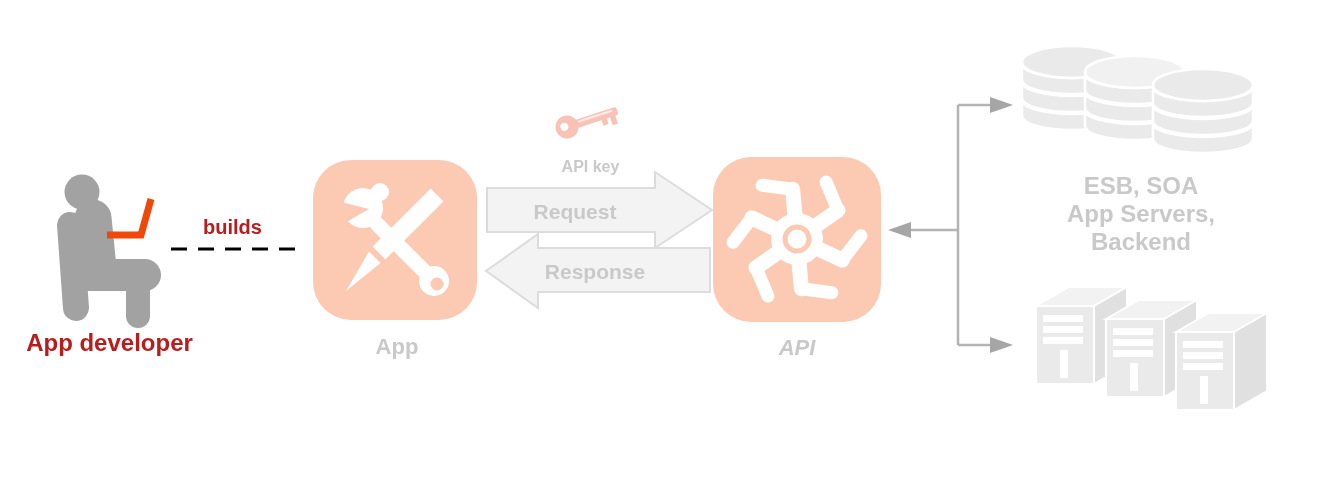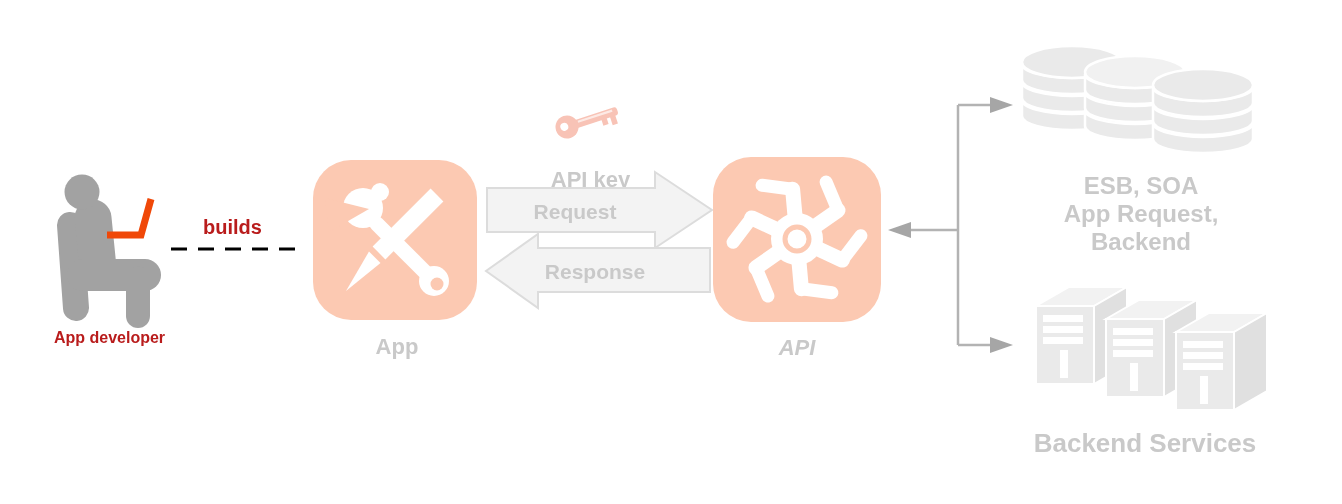--- a/index.html
+++ b/index.html
@@ -24,21 +24,21 @@
   <svg class="abs" style="left:45px;top:168px;" width="120" height="168" viewBox="0 0 120 168">
     <g fill="none" stroke-linecap="round" stroke="#a2a2a2">
       <path d="M 25 57 L 31 140" stroke-width="26"></path>
       <path d="M 48 50 L 53 100" stroke-width="37"></path>
       <path d="M 38 107 L 100 107" stroke-width="32"></path>
       <path d="M 93 110 L 93 148" stroke-width="24"></path>
     </g>
     <circle cx="37" cy="24" r="17.5" stroke="none" fill="#a2a2a2"></circle>
     <path d="M 62 67 L 96 67 L 106 31" fill="none" stroke-width="7" stroke-linejoin="miter" stroke="#f04808"></path>
   </svg>
-  <div class="lbl black sm" style="left:22px;top:329px;width:175px;font-size:16px;">App developer</div>
+  <div class="lbl black sm" style="left:22px;top:329px;width:175px;font-size:24px;">App developer</div>
 
   <div class="lbl black" style="left:175px;top:216px;width:115px;font-size:20px;">builds</div>
   <svg class="abs" style="left:165px;top:241px;" width="150" height="16" viewBox="0 0 150 16">
     <line x1="6" y1="8" x2="140" y2="8" stroke="#000000" stroke-width="3" stroke-dasharray="16 11"></line>
   </svg>
 
   <svg class="abs" style="left:313px;top:160px;" width="164" height="160" viewBox="0 0 164 160">
     <rect x="0" y="0" width="164" height="160" rx="38" fill="#fcc9b2"></rect>
 
     <polygon points="117.6,28.6 130.4,41.4 72.4,99.4 59.6,86.6" fill="#ffffff"></polygon>
@@ -56,21 +56,21 @@
   <svg class="abs" style="left:552px;top:100px;" width="78" height="48" viewBox="0 0 78 48">
     <g transform="rotate(-18 15 27)" fill="#f8c3b6">
       <rect x="22" y="22.8" width="46" height="8.4" rx="3"></rect>
       <rect x="50" y="30" width="5.5" height="7"></rect>
       <rect x="59" y="30" width="5.5" height="9.5"></rect>
       <circle cx="15" cy="27" r="11.5"></circle>
       <circle cx="12.5" cy="26" r="4" fill="#ffffff"></circle>
       <rect x="27" y="24.3" width="36" height="2.2" fill="#ffffff" opacity="0.65"></rect>
     </g>
   </svg>
-  <div class="lbl muted" style="left:528px;top:167px;width:125px;font-size:22px;">API key</div>
+  <div class="lbl muted" style="left:528px;top:158px;width:125px;font-size:16px;">API key</div>
 
   <svg class="abs" style="left:483px;top:168px;" width="235" height="86" viewBox="0 0 235 86">
     <polygon points="4,20 172,20 172,4 229,42 172,80 172,64 4,64" stroke-width="2" stroke="#dcdcdc" fill="#f3f3f3"></polygon>
   </svg>
   <div class="lbl muted" style="left:500px;top:200px;width:150px;font-size:21px;">Request</div>
 
   <svg class="abs" style="left:483px;top:232px;" width="232" height="80" viewBox="0 0 232 80">
     <polygon points="227,16 55,16 55,2 3,39 55,76 55,60 227,60" stroke-width="2" stroke="#dcdcdc" fill="#f3f3f3"></polygon>
   </svg>
   <div class="lbl muted" style="left:515px;top:260px;width:160px;font-size:21px;">Response</div>
@@ -128,21 +128,21 @@
       <g>
         <path d="M 135 83 A 50 14 0 0 0 235 83 L 235 99 A 50 14 0 0 1 135 99 Z"></path>
         <path d="M 135 65 A 50 14 0 0 0 235 65 L 235 81 A 50 14 0 0 1 135 81 Z"></path>
         <path d="M 135 47 A 50 14 0 0 0 235 47 L 235 63 A 50 14 0 0 1 135 63 Z"></path>
         <ellipse cx="185" cy="45" rx="50" ry="16"></ellipse>
       </g>
     </g>
   </svg>
   <div class="lbl muted esb-block" style="left:1031px;top:172px;width:220px;">
     <div>ESB, SOA</div>
-    <div>App Request,</div>
+    <div>App Servers,</div>
     <div>Backend</div>
   </div>
 
   <svg class="abs" style="left:1022px;top:280px;" width="260" height="135" viewBox="0 0 260 135">
     <g stroke="#ffffff" stroke-width="2">
 
       <g>
         <polygon points="14,26 47,7 105,7 72,26" fill="#f2f2f2"></polygon>
         <polygon points="72,26 105,7 105,85 72,104" fill="#e0e0e0"></polygon>
         <rect x="14" y="26" width="58" height="78" fill="#eaeaea"></rect>
@@ -172,15 +172,14 @@
         <rect x="154" y="52" width="58" height="78" fill="#eaeaea"></rect>
         <g fill="#ffffff" stroke="none">
           <rect x="161" y="61" width="40" height="7"></rect>
             <rect x="161" y="72" width="40" height="7"></rect>
           <rect x="161" y="83" width="40" height="7"></rect>
             <rect x="178" y="96" width="8" height="28"></rect>
         </g>
       </g>
     </g>
   </svg>
-  <div class="lbl muted lg" style="left:1000px;top:428px;width:290px;">Backend Services</div>
 
 </div>
 
 </body></html>

